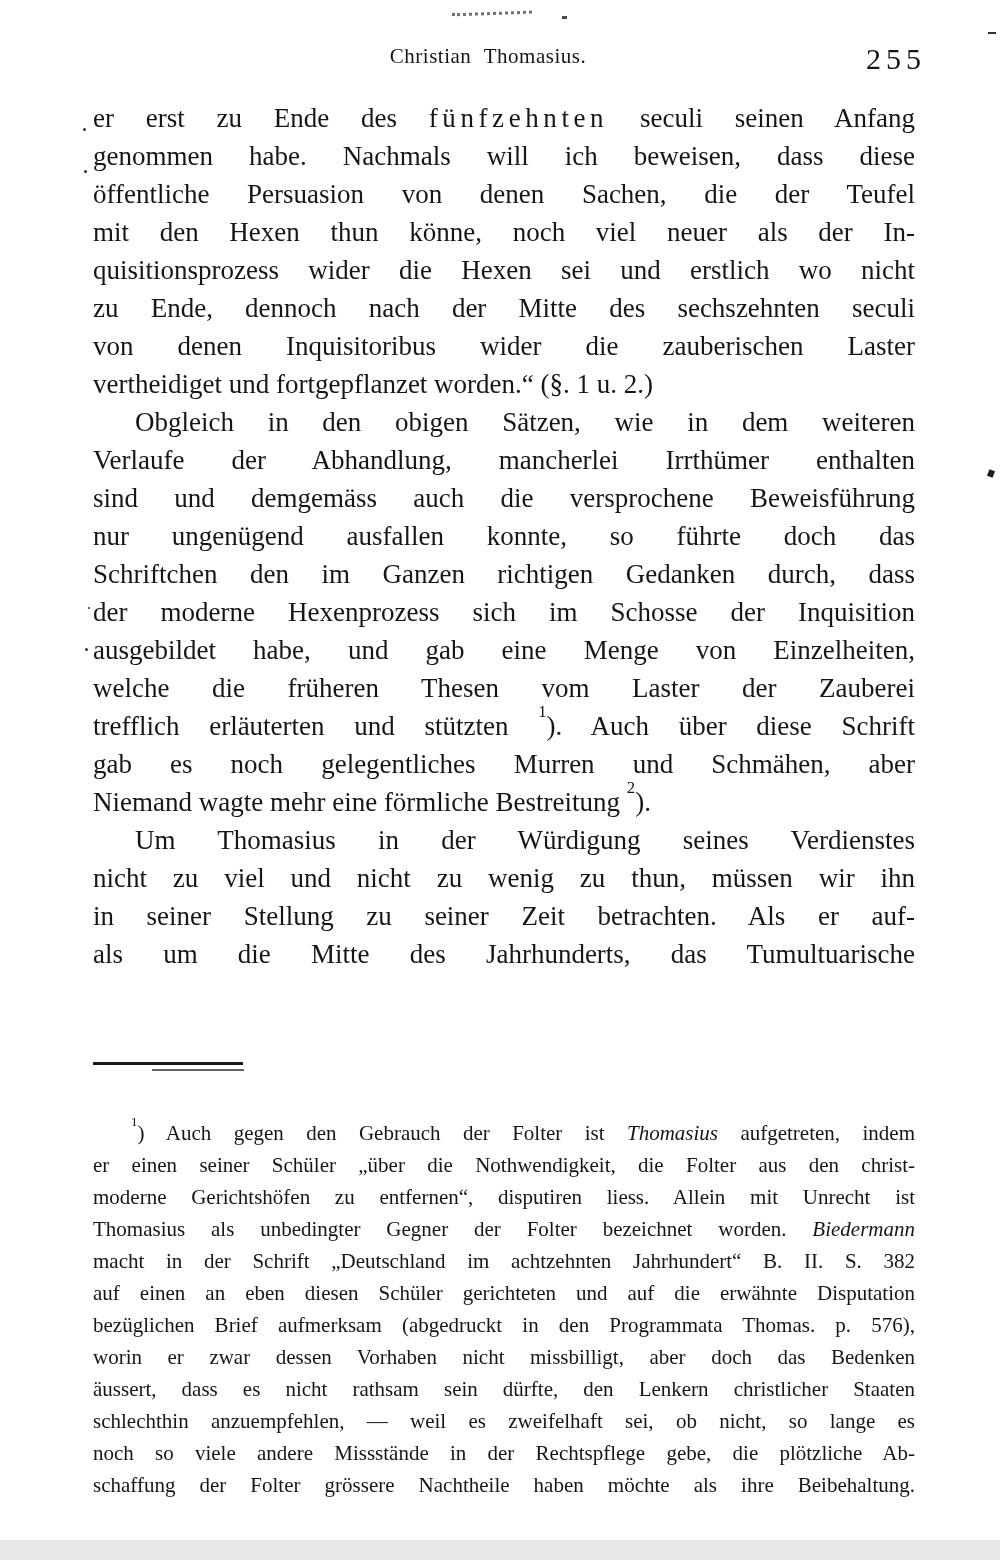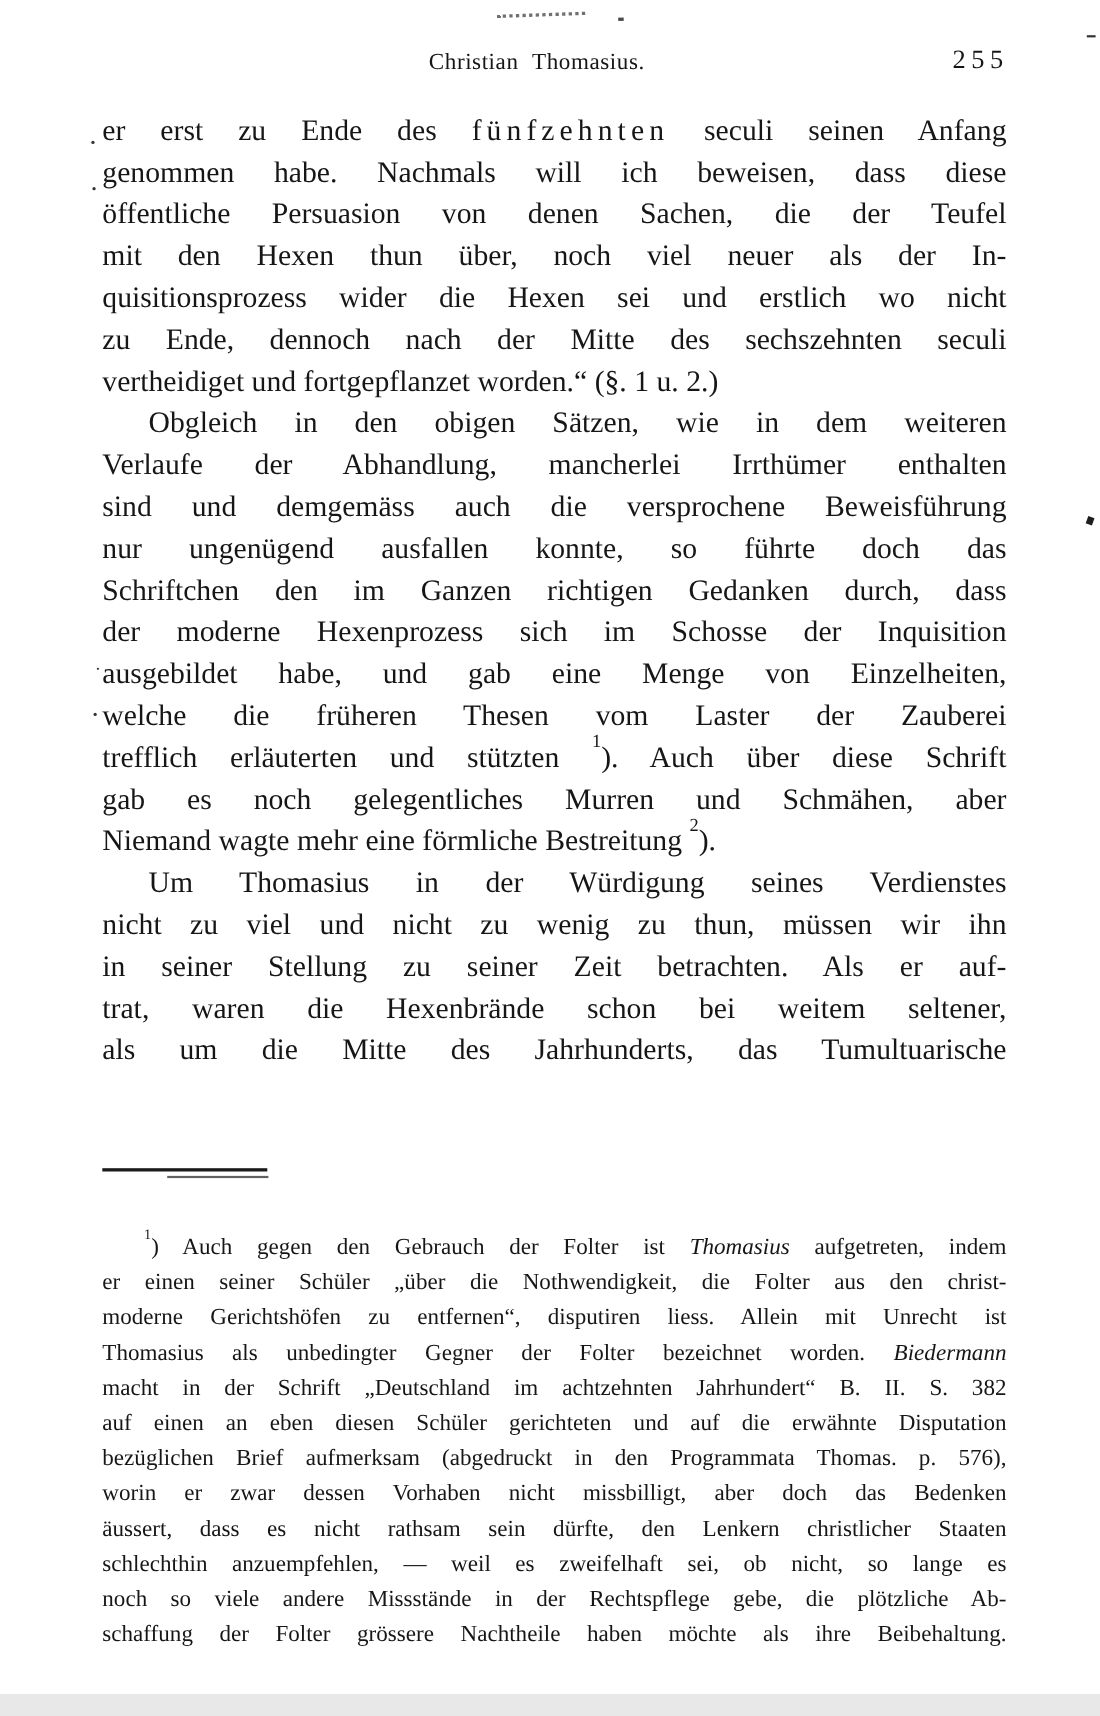--- a/index.html
+++ b/index.html
@@ -18,21 +18,21 @@
     top: 44px; left: 0; width: 976px;
     text-align: center;
     font-size: 21px;
     word-spacing: 7px;
     letter-spacing: 0.5px;
     white-space: nowrap;
   }
   .page-num {
     position: absolute;
     top: 42px; left: 866px;
-    font-size: 24px;
+    font-size: 30px;
     letter-spacing: 5px;
     white-space: nowrap;
     font-family: Liberation Serif, serif;
   }
   .body-text {
     position: absolute;
     top: 99px; left: 93px; width: 822px;
     font-size: 27px;
     line-height: 38px;
     text-align: justify;
@@ -103,41 +103,41 @@
   <div class="speck s4"></div>
 
   <div class="running-title">Christian Thomasius.</div>
   <div class="page-num">255</div>
 
   <div class="body-text">
 
     <div class="line"><span>er erst zu Ende des </span><span class="sperr">fünfzehnten</span><span> seculi seinen Anfang</span></div>
     <div class="line">genommen habe.  Nachmals will ich beweisen, dass diese</div>
     <div class="line">öffentliche Persuasion von denen Sachen, die der Teufel</div>
-    <div class="line">mit den Hexen thun über, noch viel neuer als der In-</div>
+    <div class="line">mit den Hexen thun könne, noch viel neuer als der In-</div>
     <div class="line">quisitionsprozess wider die Hexen sei und erstlich wo nicht</div>
     <div class="line">zu Ende, dennoch nach der Mitte des sechszehnten seculi</div>
+    <div class="line">von denen Inquisitoribus wider die zauberischen Laster</div>
     <div class="line short">vertheidiget und fortgepflanzet worden.“  (§. 1 u. 2.)</div>
 
     <div class="line indent">Obgleich in den obigen Sätzen, wie in dem weiteren</div>
     <div class="line">Verlaufe der Abhandlung, mancherlei Irrthümer enthalten</div>
     <div class="line">sind und demgemäss auch die versprochene Beweisführung</div>
     <div class="line">nur ungenügend ausfallen konnte, so führte doch das</div>
     <div class="line">Schriftchen den im Ganzen richtigen Gedanken durch, dass</div>
     <div class="line">der moderne Hexenprozess sich im Schosse der Inquisition</div>
     <div class="line">ausgebildet habe, und gab eine Menge von Einzelheiten,</div>
     <div class="line">welche die früheren Thesen vom Laster der Zauberei</div>
     <div class="line"><span>trefflich erläuterten und stützten </span><sup class="fnref">1</sup><span>).  Auch über diese Schrift</span></div>
     <div class="line">gab es noch gelegentliches Murren und Schmähen, aber</div>
     <div class="line short"><span>Niemand wagte mehr eine förmliche Bestreitung </span><sup class="fnref">2</sup><span>).</span></div>
 
     <div class="line indent">Um Thomasius in der Würdigung seines Verdienstes</div>
     <div class="line">nicht zu viel und nicht zu wenig zu thun, müssen wir ihn</div>
     <div class="line">in seiner Stellung zu seiner Zeit betrachten.  Als er auf-</div>
-    <div class="line">trat, waren die Hexenbrände schon bei weitem seltener,</div>
     <div class="line">als um die Mitte des Jahrhunderts, das Tumultuarische</div>
   </div>
 
   <div class="fn-rule"></div>
   <div class="fn-rule-echo"></div>
 
   <div class="footnotes">
     <div class="fline indent"><sup class="fnref">1</sup><span>) Auch gegen den Gebrauch der Folter ist </span><span class="it">Thomasius</span><span> aufgetreten, indem</span></div>
     <div class="fline">er einen seiner Schüler „über die Nothwendigkeit, die Folter aus den christ-</div>
     <div class="fline">moderne Gerichtshöfen zu entfernen“, disputiren liess.  Allein mit Unrecht ist</div>

